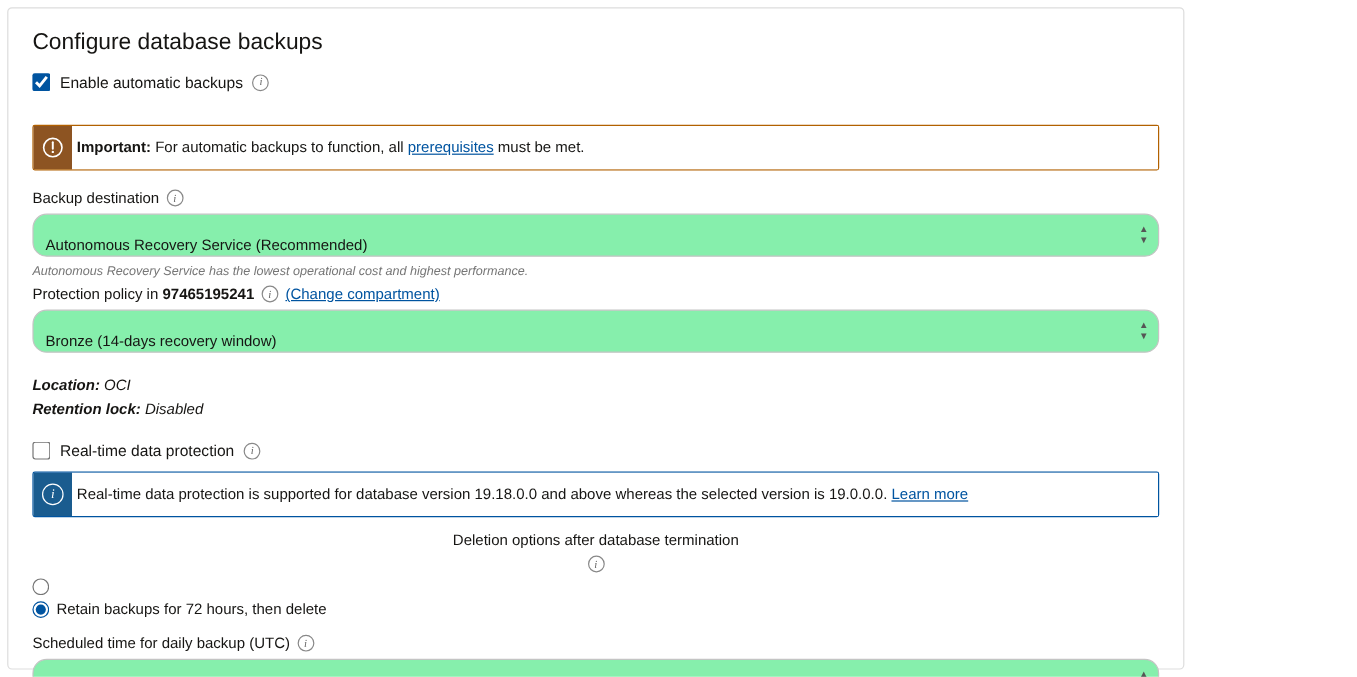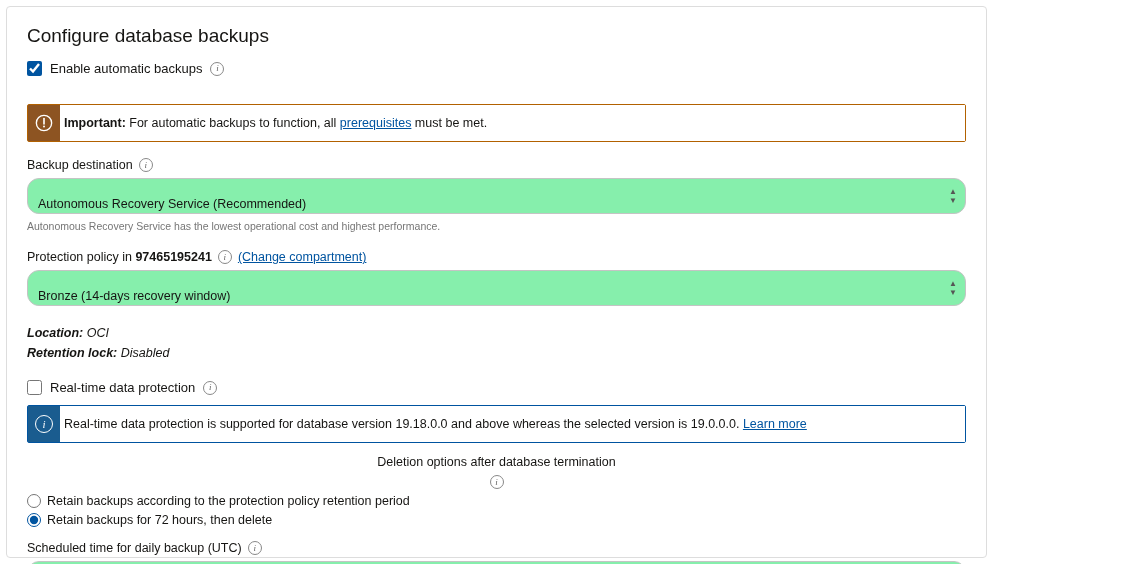--- a/index.html
+++ b/index.html
@@ -148,21 +148,22 @@
       flex-direction: column;
       gap: 1px;
       font-size: 8px;
       color: #555;
       line-height: 1;
     }
     .helper-text {
       font-size: 10.5px;
       color: #767676;
       margin-top: 6px;
-      margin-bottom: 18px;
+      margin-bottom: 6px;
+      font-style: italic;
     }
     .bold {
       font-weight: 700;
     }
     .label-line {
       font-size: 12.5px;
       margin-bottom: 6px;
       font-style: italic;
     }
     .radio-row {
@@ -251,21 +252,20 @@
       <span>Real-time data protection is supported for database version 19.18.0.0 and above whereas the selected version is 19.0.0.0. </span><a class="link">Learn more</a>
     </div>
   </div>
 
   <div class="field-label" style="margin-bottom:5px;flex-direction:column;">
     <span>Deletion options after database termination</span>
     <span class="info-icon">i</span>
   </div>
   <div class="radio-row">
     <input type="radio" name="deletion" style="">
-    <span>Retain backups according to the protection policy retention period</span>
   </div>
   <div class="radio-row section-gap-sm">
     <input type="radio" name="deletion" checked="" style="">
     <span>Retain backups for 72 hours, then delete</span>
   </div>
 
   <div class="field-label">
     <span>Scheduled time for daily backup (UTC)</span>
     <span class="info-icon">i</span>
   </div>

